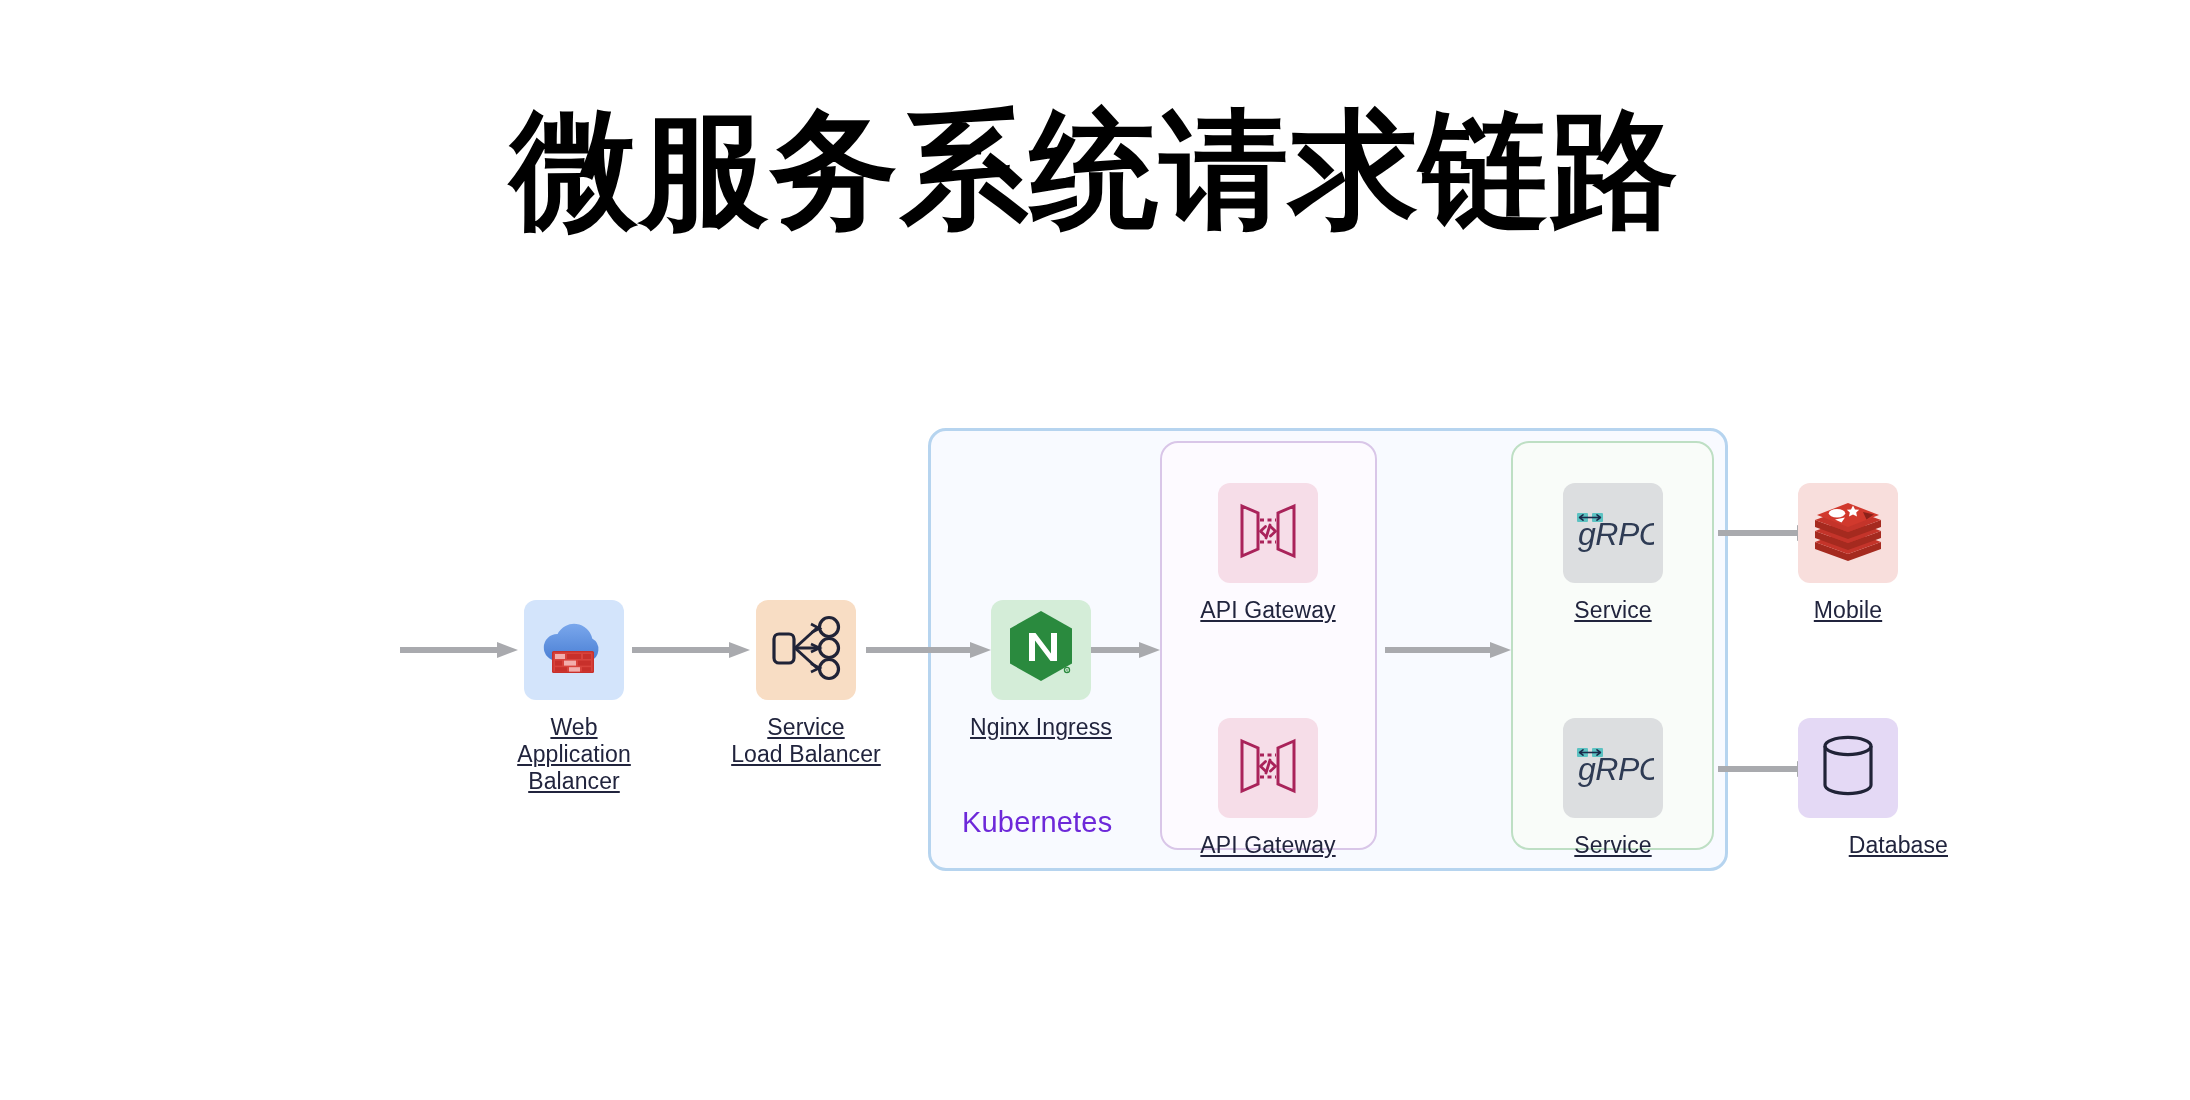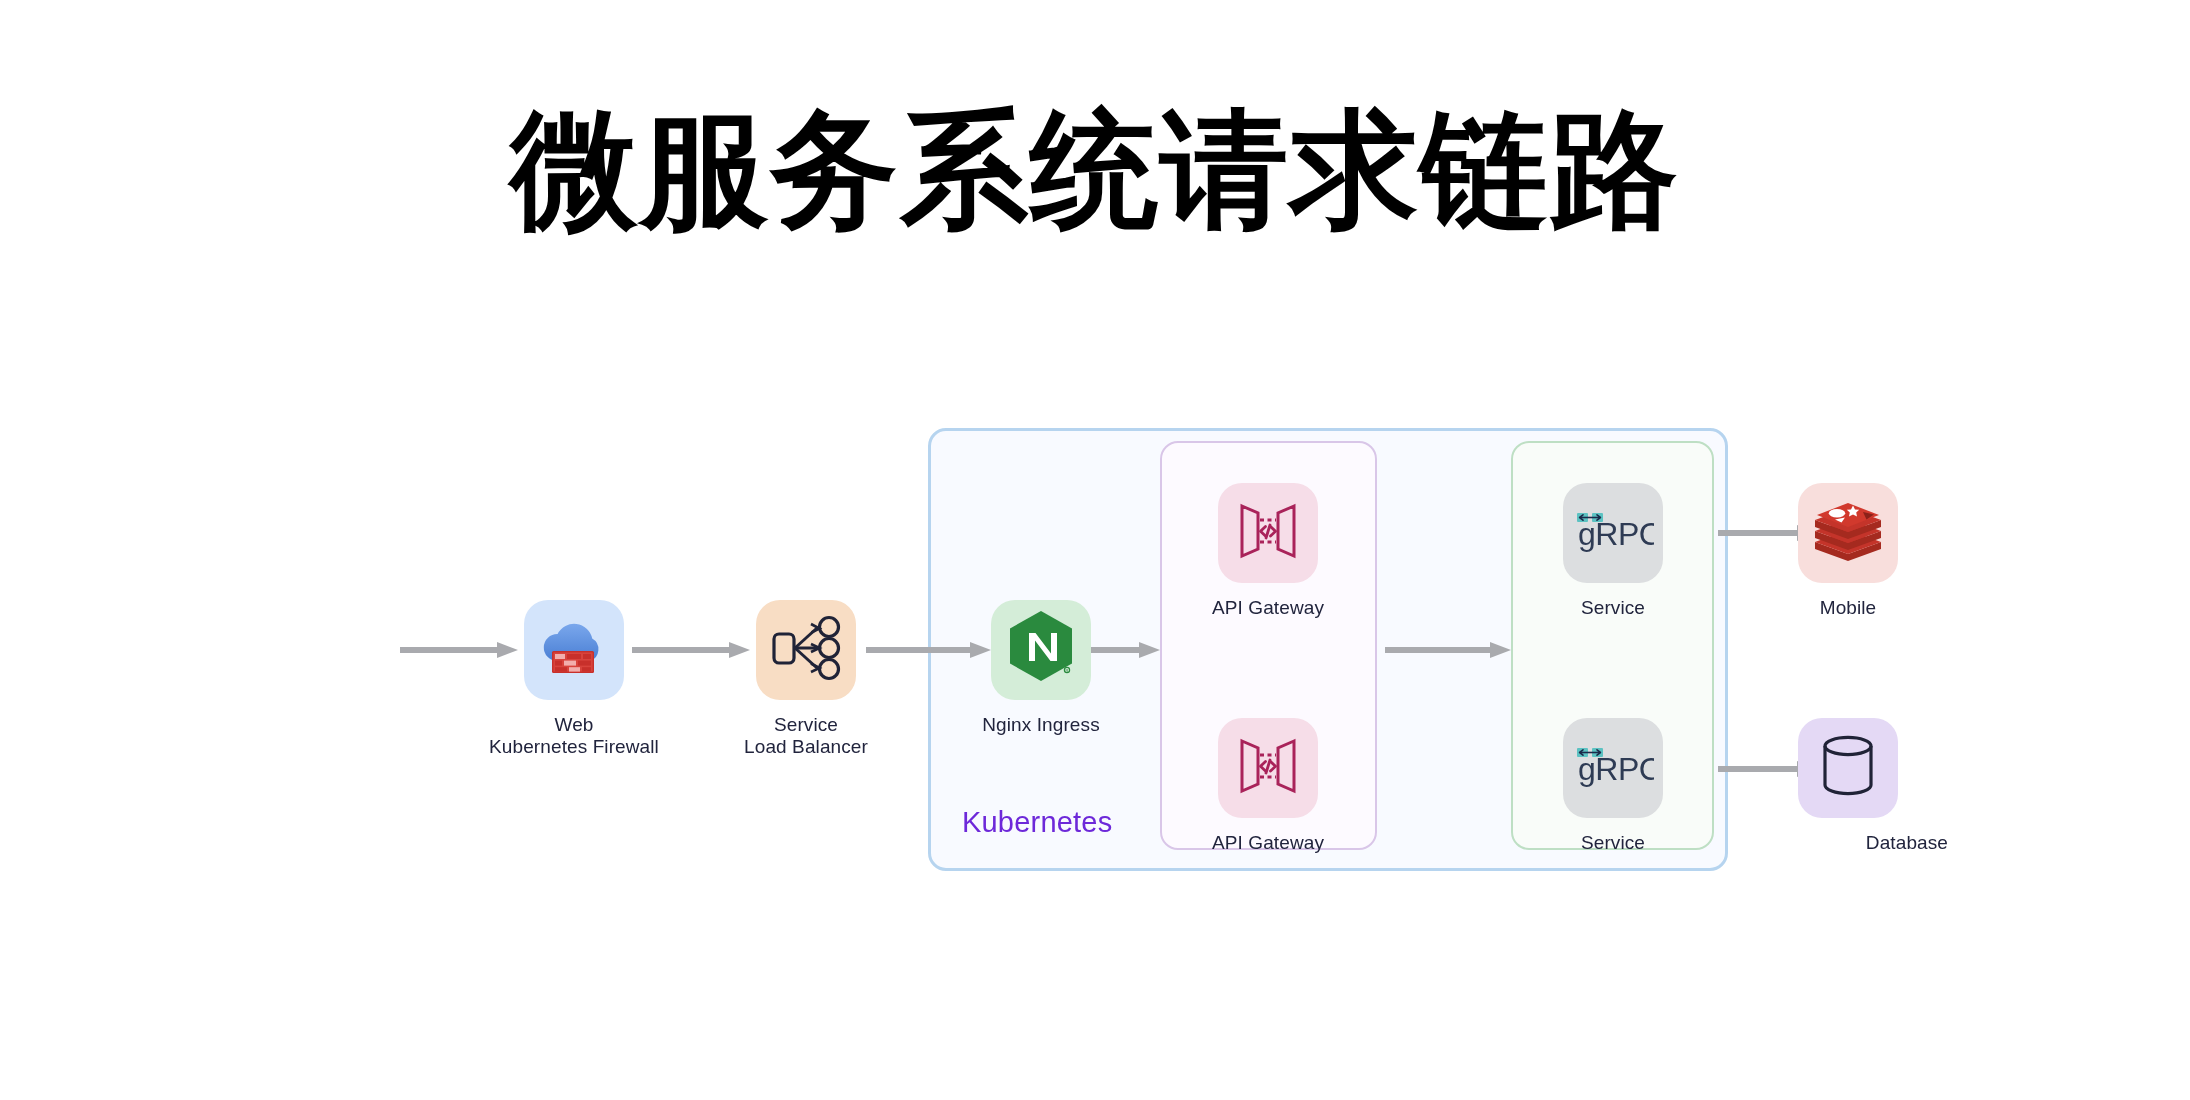--- a/index.html
+++ b/index.html
@@ -83,33 +83,35 @@
   .node {
     position: absolute;
     width: 200px;
     margin-left: -100px;
     text-align: center;
   }
   .node .tile {
     width: 100px;
     height: 100px;
     margin: 0 auto;
-    border-radius: 24px;
+    border-radius: 12px;
     display: flex;
     align-items: center;
     justify-content: center;
     position: relative;
+    font-style: italic;
   }
   .node .caption {
     margin-top: 14px;
-    font-size: 19px;
+    font-size: 23px;
     line-height: 1.18;
     color: #21243d;
     letter-spacing: 0.1px;
     white-space: pre-line;
+    text-decoration: underline;
   }
   .tile-blue   { background: #d3e4fb; }
   .tile-peach  { background: #f8ddc4; }
   .tile-green  { background: #d4edd8; }
   .tile-pink   { background: #f6dde8; }
   .tile-grey   { background: #dcdee0; }
   .tile-rose   { background: #f8dedc; }
   .tile-purple { background: #e4d9f5; }
 
   
@@ -204,21 +206,21 @@
             <rect x="28" y="47.6" width="12" height="5" fill="#f2aeac"></rect>
             <rect x="42" y="47.6" width="13" height="5" fill="#c8302b"></rect>
             <rect x="19" y="54.2" width="12" height="4.4" fill="#c8302b"></rect>
             <rect x="33" y="54.2" width="11" height="4.4" fill="#f2aeac"></rect>
             <rect x="46" y="54.2" width="9" height="4.4" fill="#c8302b"></rect>
           </g>
         </svg>
       </span>
     </div>
     <div class="caption">Web
-Kubernetes Firewall</div>
+Application Balancer</div>
   </div>
 
   <div class="node" style="left:806px; top:600px;">
     <div class="tile tile-peach">
       <span>
         <svg width="72" height="68" viewBox="0 0 72 68">
           <rect x="4" y="20" width="20" height="29" rx="5" ry="5" fill="none" stroke="#202337" stroke-width="3.2"></rect>
           <circle cx="59" cy="13" r="9.5" fill="none" stroke="#202337" stroke-width="3.2"></circle>
           <circle cx="59" cy="34" r="9.5" fill="none" stroke="#202337" stroke-width="3.2"></circle>
           <circle cx="59" cy="55" r="9.5" fill="none" stroke="#202337" stroke-width="3.2"></circle>

